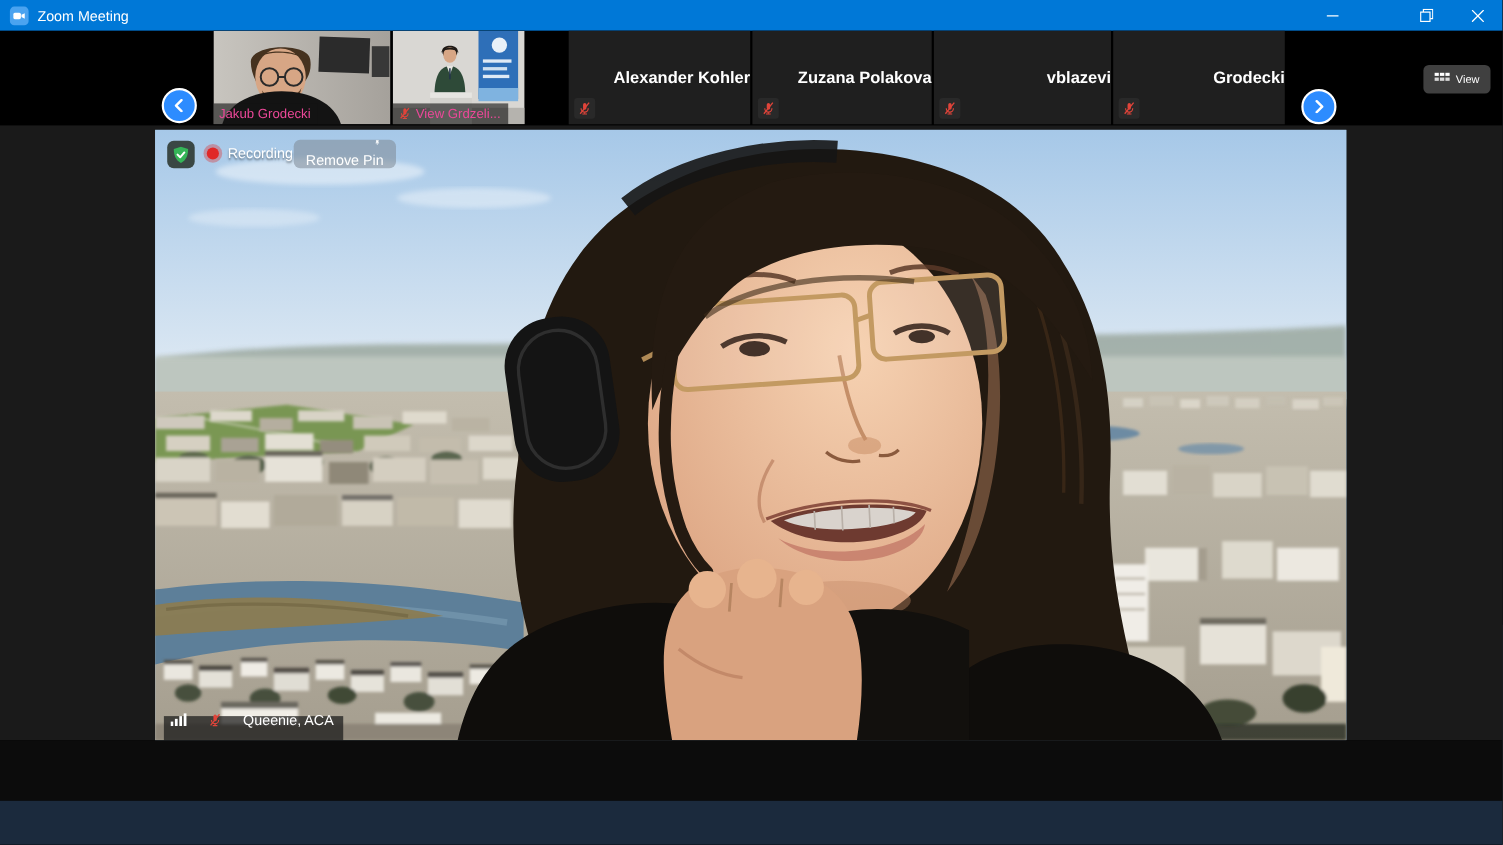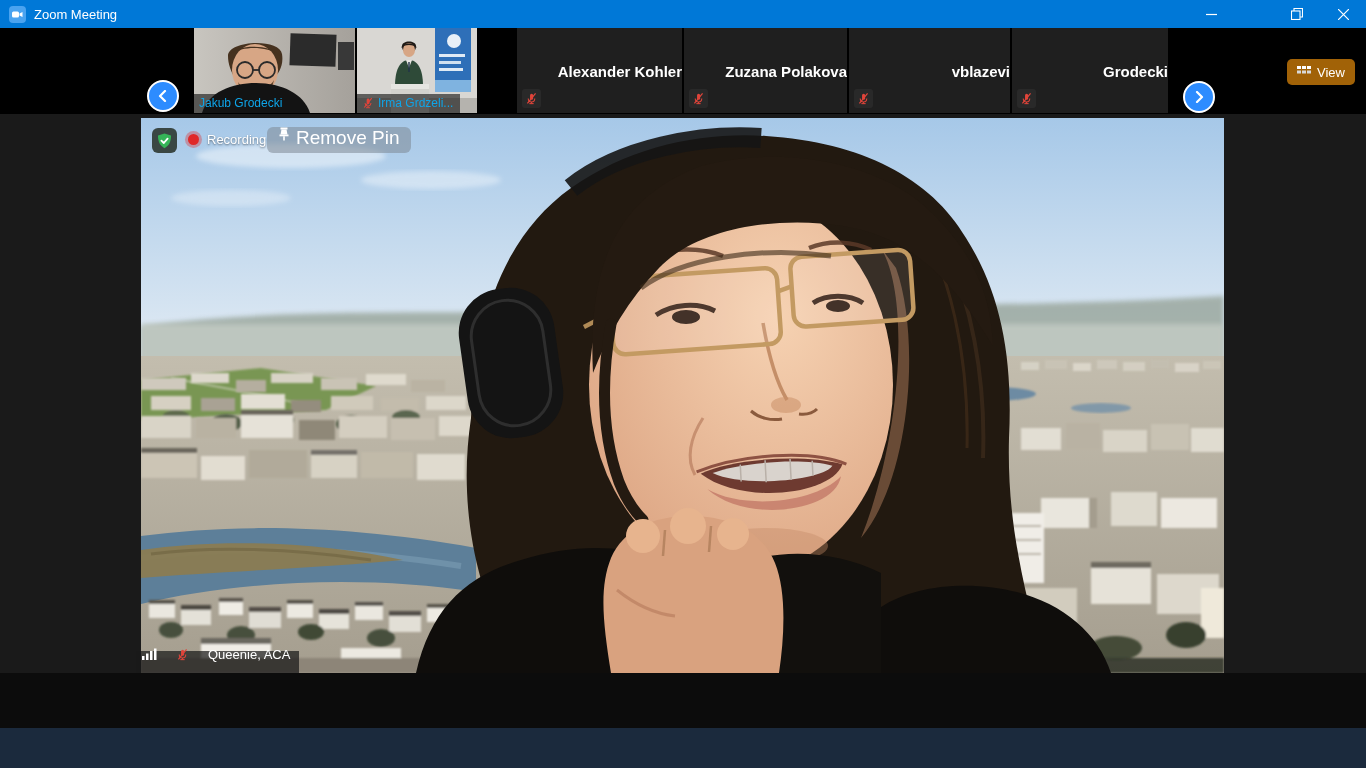--- a/index.html
+++ b/index.html
@@ -15,38 +15,38 @@
   #titlebar .title { color:#fff; font-size:13px; margin-left:8px; }
   .wbtn { position:absolute; top:0; width:46px; height:28px; display:flex; align-items:center; justify-content:center; }
 
   
   #strip { left:0; top:28px; width:1366px; height:86px; background:#000; }
   .tile { position:absolute; top:0; height:85px; background:#1f1f1f; overflow:hidden; }
   .tile .pname { position:absolute; left:0; right:0; top:50%; transform:translateY(-50%);
     text-align:right; color:#fff; font-size:15px; font-weight:700; }
   .mutebox { position:absolute; left:5px; bottom:5px; width:19px; height:19px; background:rgba(42,42,42,.95);
     border-radius:3px; display:flex; align-items:center; justify-content:center; }
-  .vlabel { position:absolute; left:0; bottom:0; background:rgba(20,20,20,.62); color:#0ea5e9; font-size:12px;
+  .vlabel { position:absolute; left:0; bottom:0; background:rgba(20,20,20,.62); color:#ec4899; font-size:12px;
     padding:2px 7px 3px 5px; display:flex; align-items:center; gap:4px; max-width:100%; white-space:nowrap; }
   .navbtn { position:absolute; width:32px; height:32px; border-radius:50%; background:#2d8cff;
     border:2.5px solid #fff; display:flex; align-items:center; justify-content:center; }
-  #viewbtn { position:absolute; right:11px; top:31px; height:26px; background:#a16207; border-radius:5px;
-    color:#fff; font-size:13px; display:flex; align-items:center; gap:6px; padding:0 10px; }
+  #viewbtn { position:absolute; right:11px; top:31px; height:26px; background:#404040; border-radius:5px;
+    color:#fff; font-size:10px; display:flex; align-items:center; gap:6px; padding:0 10px; }
 
   
   #mainbg { left:0; top:114px; width:1366px; height:559px; background:#1a1a1a; }
   #mainvideo { left:141px; top:118px; width:1083px; height:555px; background:#9fc3e2; }
   #shieldbox { left:152px; top:128px; width:25px; height:25px; border-radius:6px; background:rgba(42,52,44,.88);
     display:flex; align-items:center; justify-content:center; }
   #recdot { left:188px; top:134px; width:11px; height:11px; border-radius:50%; background:#e02828;
     box-shadow:0 0 0 3px rgba(224,40,40,.35); }
   #rectext { left:207px; top:132px; color:#fff; font-size:13px; text-shadow:0 1px 2px rgba(0,0,0,.5); }
   #removepin { left:267px; top:127px; height:26px; background:rgba(125,136,148,.55); border-radius:6px;
-    color:#fff; font-size:19px; display:flex; align-items:flex-start; gap:6px; padding:0 11px; }
-  #speakerlabel { left:136px; top:651px; height:22px; background:rgba(25,25,25,.72); color:#fff; font-size:13px;
+    color:#fff; font-size:13px; display:flex; align-items:flex-end; gap:6px; padding:0 11px;flex-direction:column; }
+  #speakerlabel { left:149px; top:651px; height:22px; background:rgba(25,25,25,.72); color:#fff; font-size:13px;
     display:flex; align-items:center; gap:19px; padding:0 9px 16px 6px; }
 
   
   #toolbar { left:0; top:673px; width:1366px; height:55px; background:#0c0c0c; }
 
   
   #taskbar { left:0; top:728px; width:1366px; height:40px; background:#1b2a3d; }
 </style>
 </head>
 <body>
@@ -132,21 +132,21 @@
         <rect x="34" y="56" width="38" height="5" fill="#e6e5e1"></rect>
       </svg>
       <div class="vlabel">
         <svg width="12" height="12" viewBox="0 0 16 16">
             <rect x="6.2" y="2" width="3.8" height="7.5" rx="1.9" fill="#e0443a"></rect>
             <path d="M4 8 a4 4.2 0 0 0 8 0" fill="none" stroke="#e0443a" stroke-width="1.3"></path>
             <line x1="8" y1="12.4" x2="8" y2="14" stroke="#e0443a" stroke-width="1.3"></line>
             <line x1="5.4" y1="14.3" x2="10.6" y2="14.3" stroke="#e0443a" stroke-width="1.3"></line>
             <line x1="3" y1="14" x2="13" y2="1.6" stroke="#e0443a" stroke-width="1.5"></line>
           </svg>
-        <span>Irma Grdzeli...</span>
+        <span>View Grdzeli...</span>
       </div>
     </div>
 
     <div class="tile" style="left:517px; width:165px;">
       <div class="pname">Alexander Kohler</div>
       <div class="mutebox">
           <svg width="13" height="13" viewBox="0 0 16 16">
             <rect x="6.2" y="2" width="3.8" height="7.5" rx="1.9" fill="#e0443a"></rect>
             <path d="M4 8 a4 4.2 0 0 0 8 0" fill="none" stroke="#e0443a" stroke-width="1.3"></path>
             <line x1="8" y1="12.4" x2="8" y2="14" stroke="#e0443a" stroke-width="1.3"></line>

